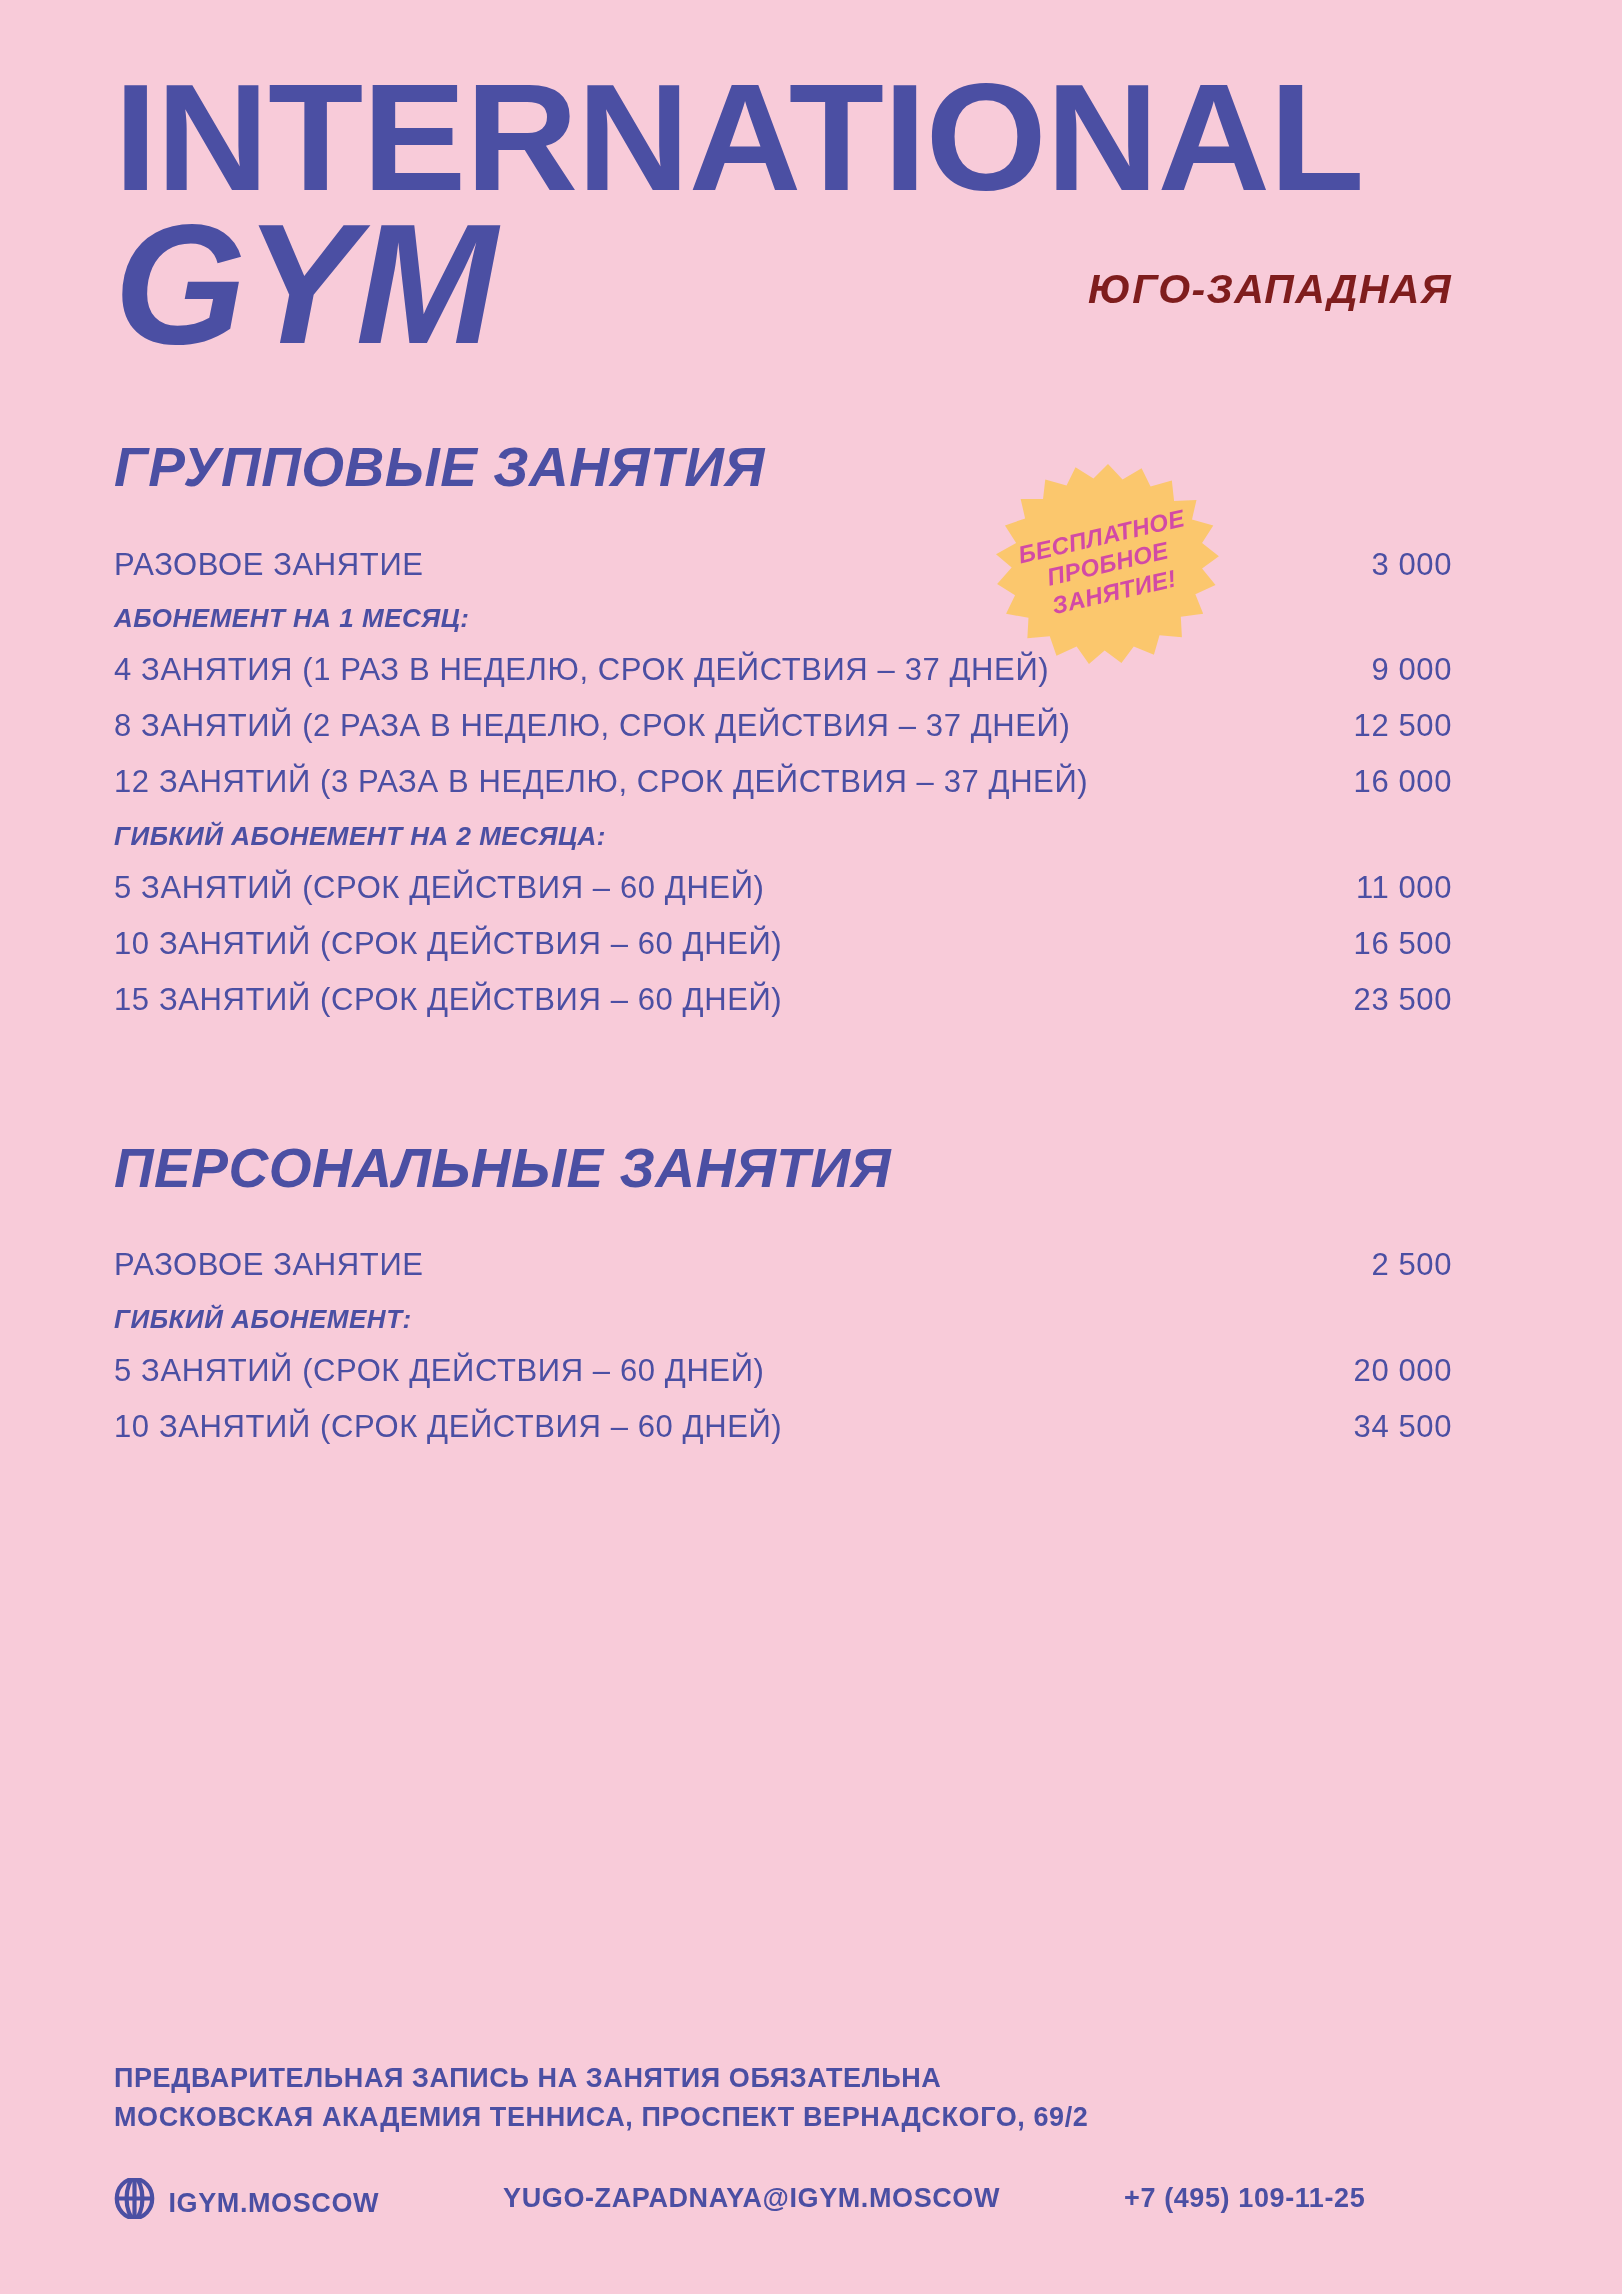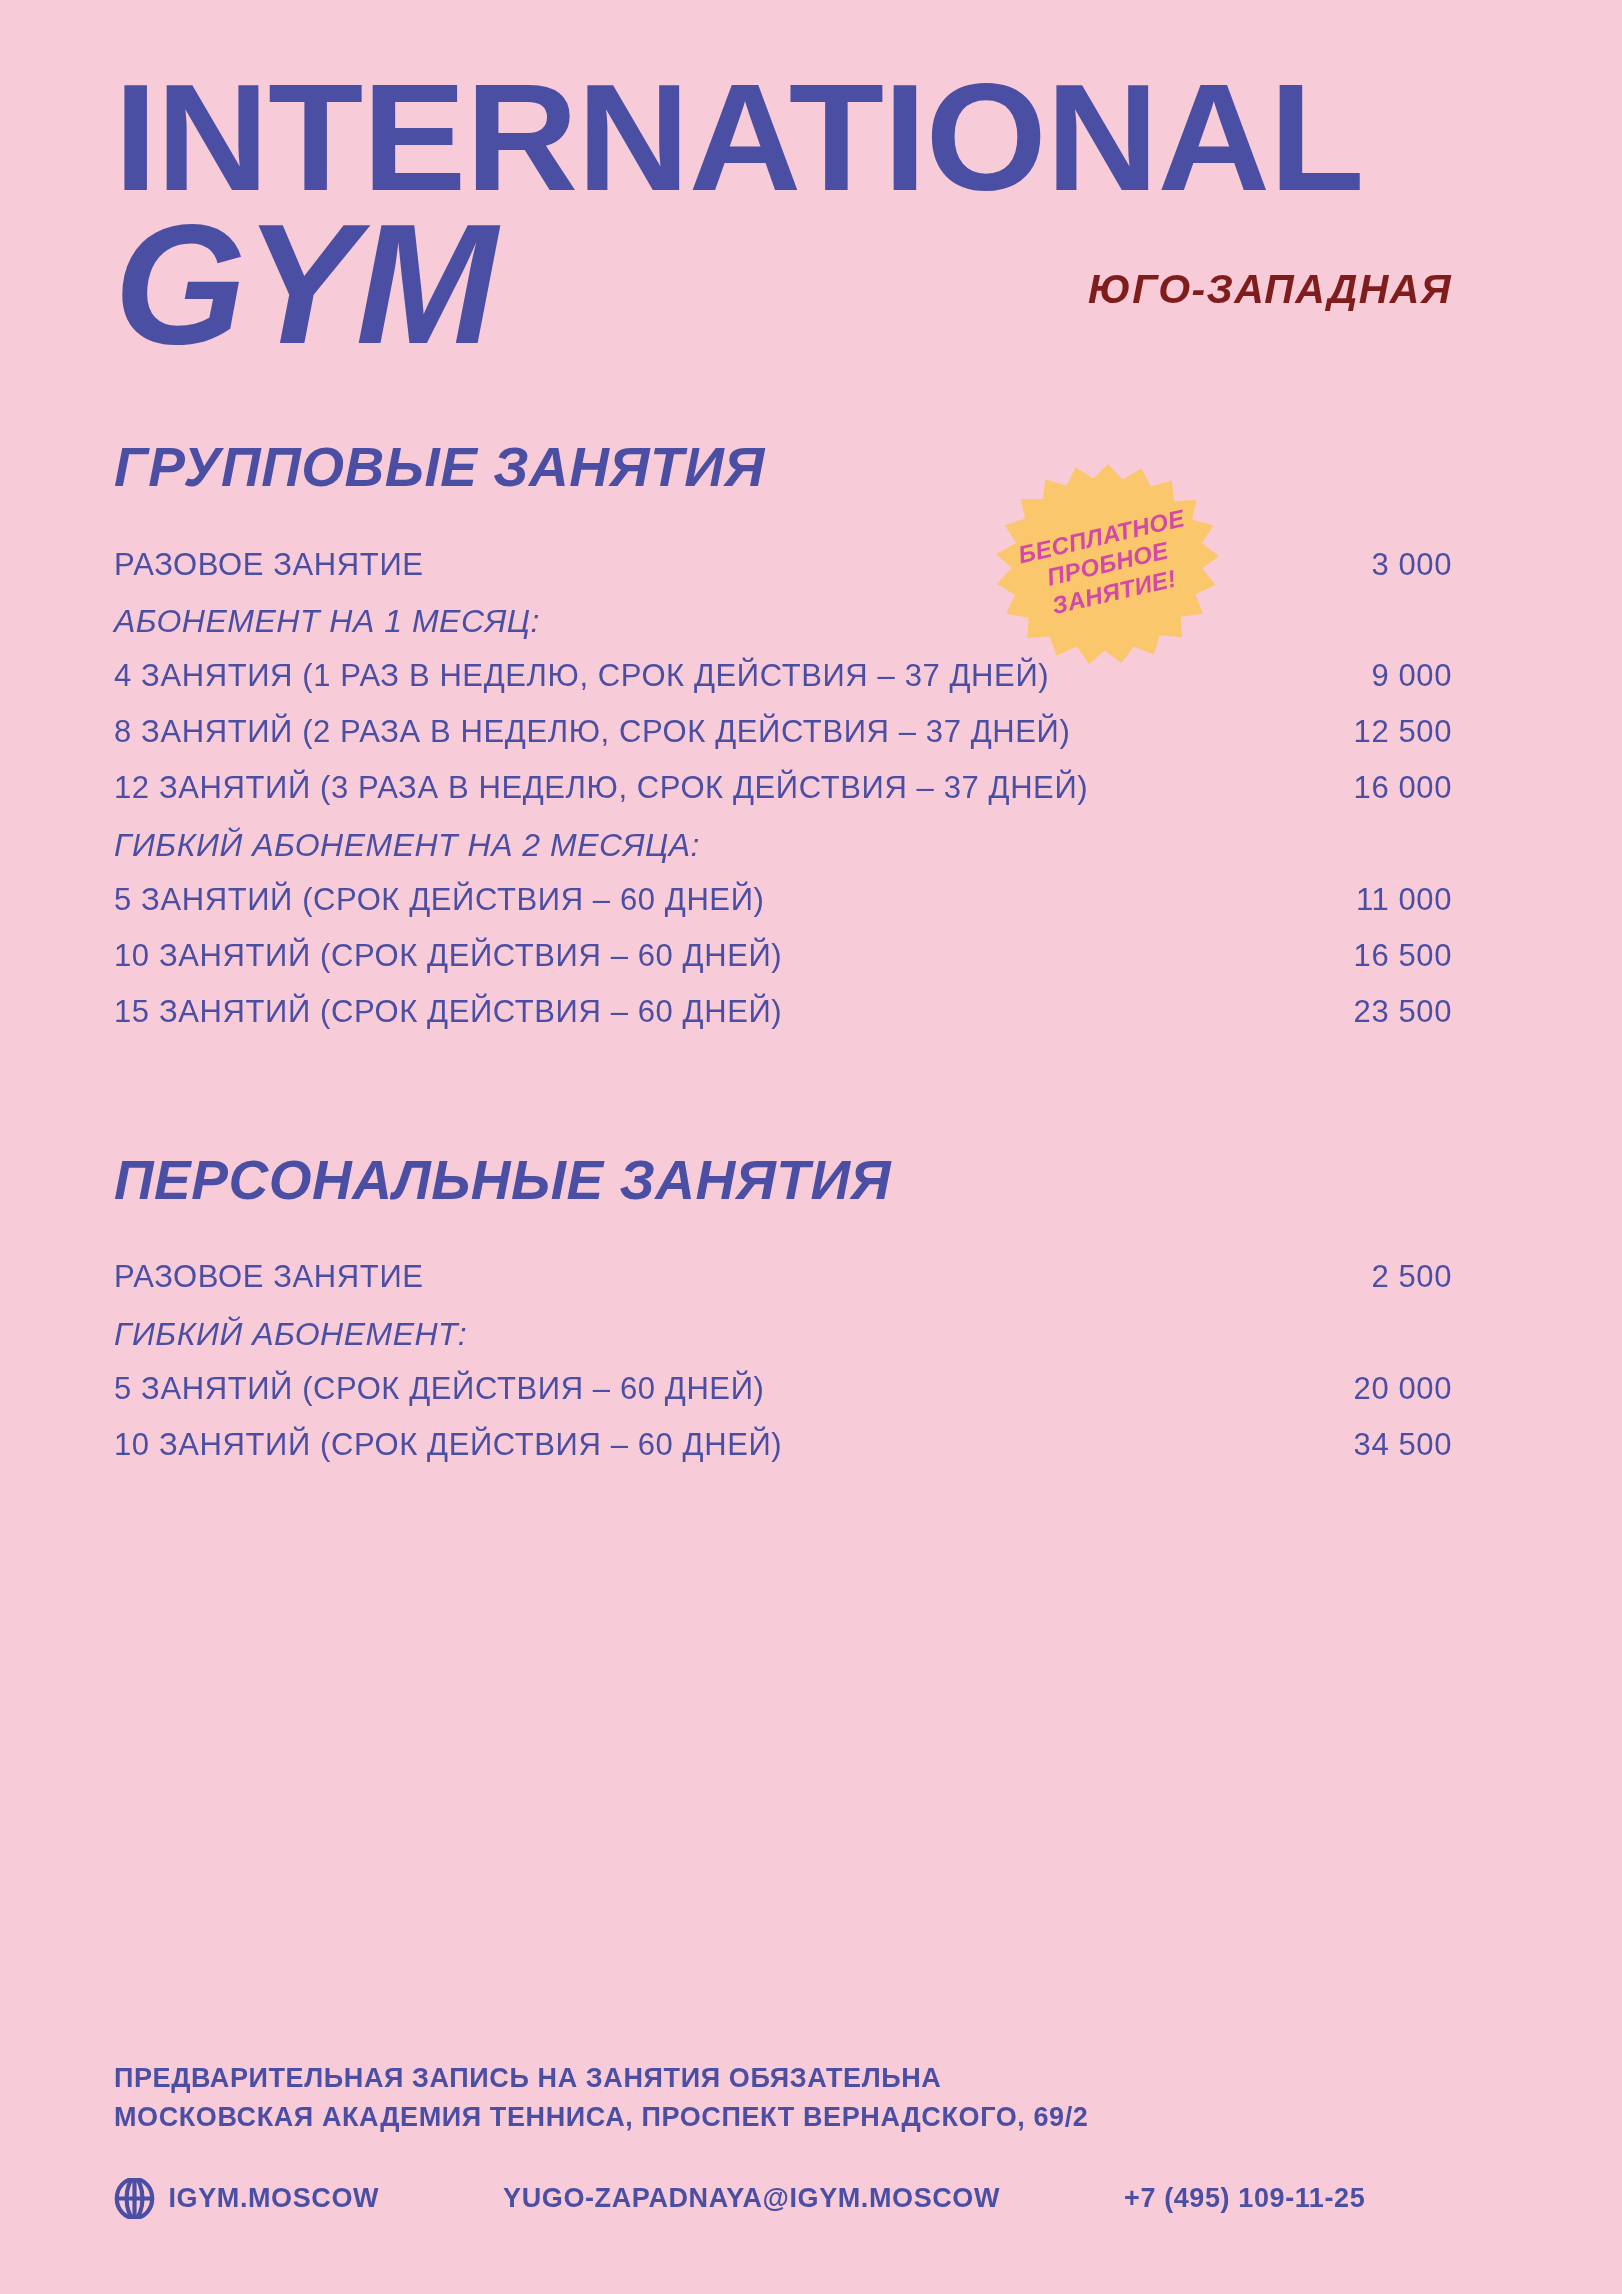--- a/index.html
+++ b/index.html
@@ -119,22 +119,22 @@
     font-size: 31px;
     letter-spacing: 0.6px;
     line-height: 1.0;
     padding: 12.6px 0;
     color: #4b4fa3;
   }
   .row .label { white-space: nowrap; }
   .row .price { white-space: nowrap; text-align: right; }
 
   .subhead {
-    font-size: 32px;
-    font-weight: 400;
+    font-size: 26px;
+    font-weight: 700;
     font-style: italic;
     letter-spacing: 0.5px;
     padding: 10.6px 0 7.7px 0;
     color: #4b4fa3;
   }
 
   
   .footer {
     position: absolute;
     left: 114px;
@@ -153,21 +153,21 @@
     margin-top: 42px;
     display: flex;
     align-items: center;
     font-size: 27px;
     font-weight: 700;
     letter-spacing: 0.6px;
     color: #4b4fa3;
   }
   .contact-site {
     display: flex;
-    align-items: center;
+    align-items: flex-end;
     gap: 13.5px;
   }
   .globe {
     width: 41px;
     height: 41px;
     flex: 0 0 41px;
     display: block;
   }
   .contact-email { margin-left: 124px; }
   .contact-phone { margin-left: 124px; }

